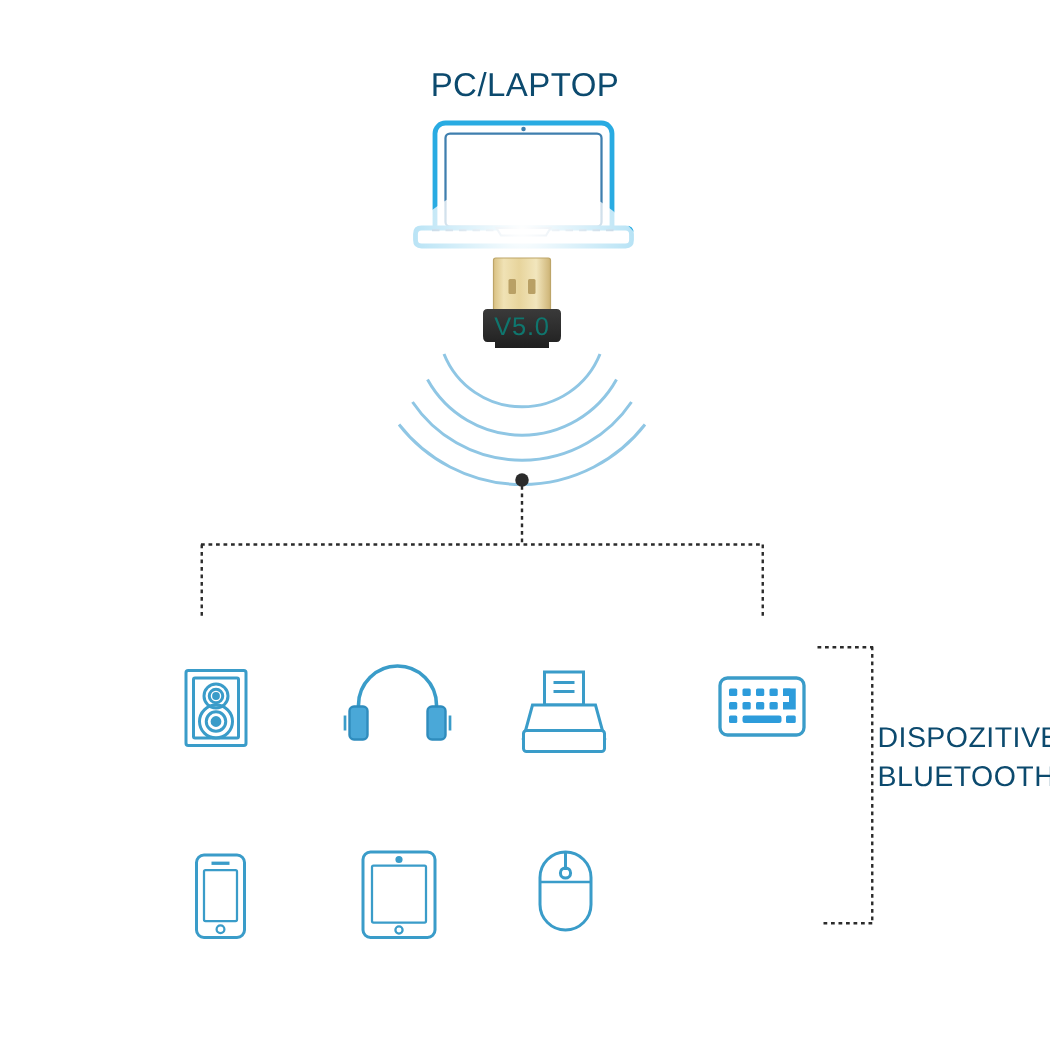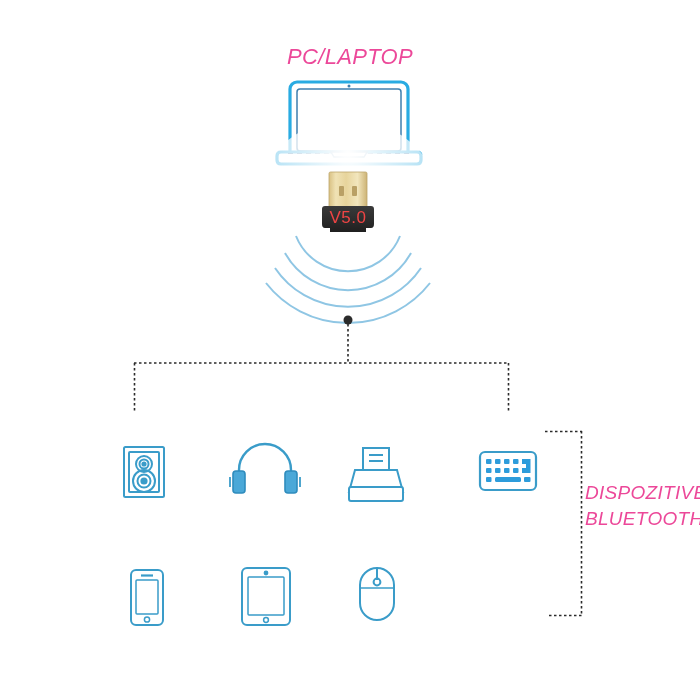--- a/index.html
+++ b/index.html
@@ -20,25 +20,24 @@
   }
   .svg-layer {
     position: absolute;
     top: 0;
     left: 0;
     width: 700px;
     height: 700px;
   }
   .label {
     position: absolute;
-    color: #ec4899;
+    color: #0c4a6e;
     font-family: "Liberation Sans", sans-serif;
     white-space: nowrap;
     letter-spacing: 0.3px;
-    font-style: italic;
   }
   #label-pc-laptop {
     left: 0;
     top: 44px;
     width: 700px;
     text-align: center;
     font-size: 22px;
   }
   #label-transmitator {
     left: 441px;
@@ -54,21 +53,21 @@
   }
   #label-devices span {
     display: block;
   }
   #dongle-version {
     position: absolute;
     left: 322px;
     top: 208px;
     width: 52px;
     text-align: center;
-    color: #ef4444;
+    color: #0f766e;
     font-size: 17px;
     font-family: "Liberation Sans", sans-serif;
     letter-spacing: 0.5px;
     pointer-events: none;
   }
 </style>
 </head>
 <body>
 
 <div id="stage">

